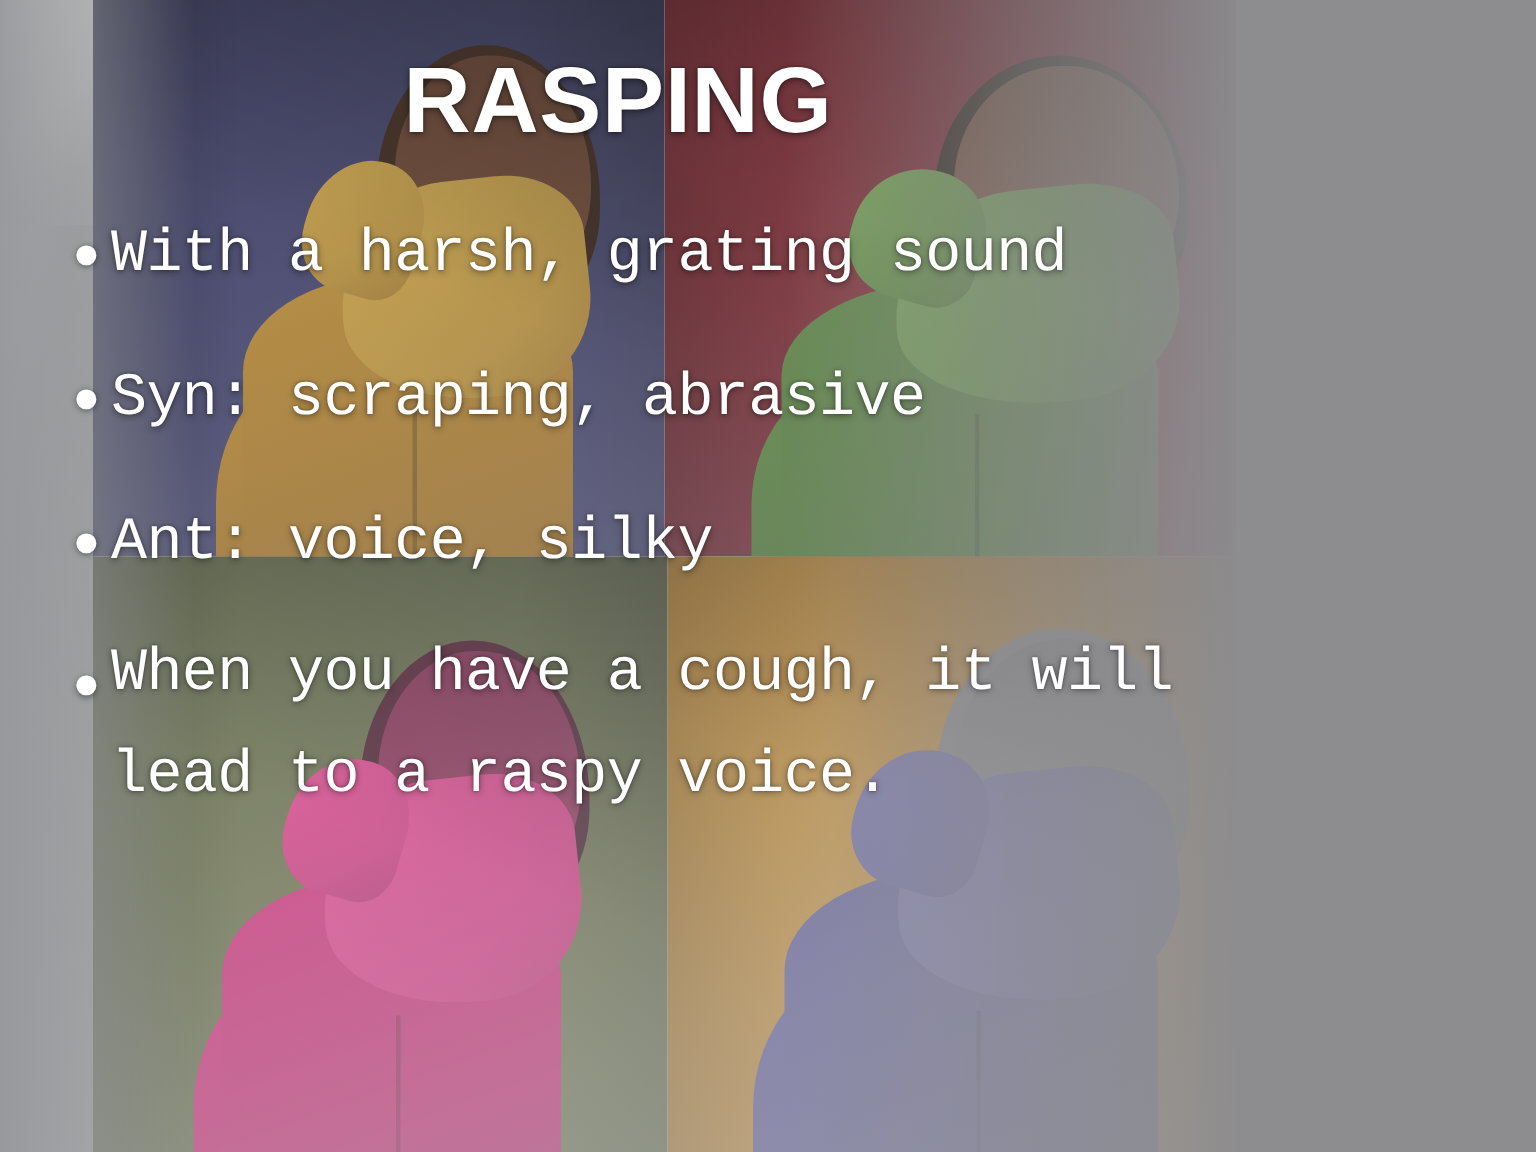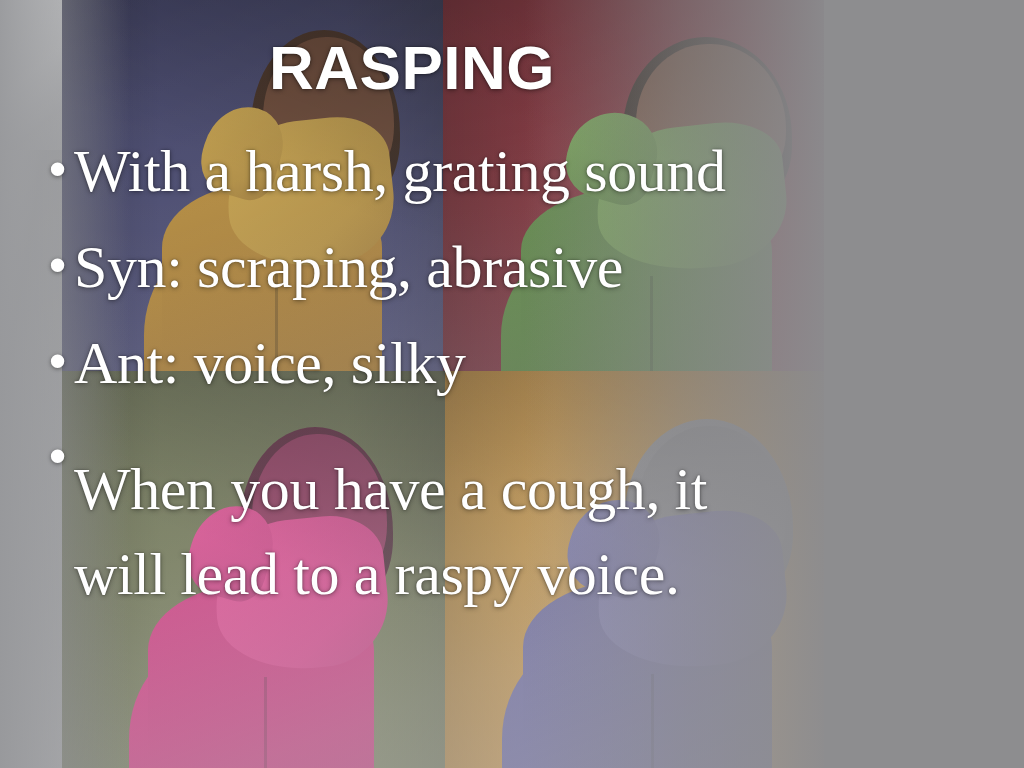--- a/index.html
+++ b/index.html
@@ -166,30 +166,30 @@
     width:30px;
     font-size:46px;
     line-height:86px;
     color:#ffffff;
     text-align:left;
     text-shadow:0 1px 4px rgba(0,0,0,.45);
     font-family:"DejaVu Sans",sans-serif;
   }
   .bullet-text{
     flex:1 1 auto;
-    font-family:Liberation Serif, serif;
+    font-family:Liberation Mono, monospace;
     font-weight:300;
-    font-size:60px;
+    font-size:40px;
     line-height:86px;
     letter-spacing:-.4px;
     color:#ffffff;
     text-shadow:0 1px 5px rgba(0,0,0,.42),0 0 2px rgba(0,0,0,.3);
     white-space:pre-line;
   }
-  .bullet.last .bullet-text{line-height:85px;margin-top:31px;}
+  .bullet.last .bullet-text{line-height:68px;}
   .bullet.last .bullet-dot{line-height:84px;}
 </style>
 </head>
 <body>
 
 <div class="slide">
 
   <div class="ambient"></div>
   <div class="ambient-corner"></div>
 

